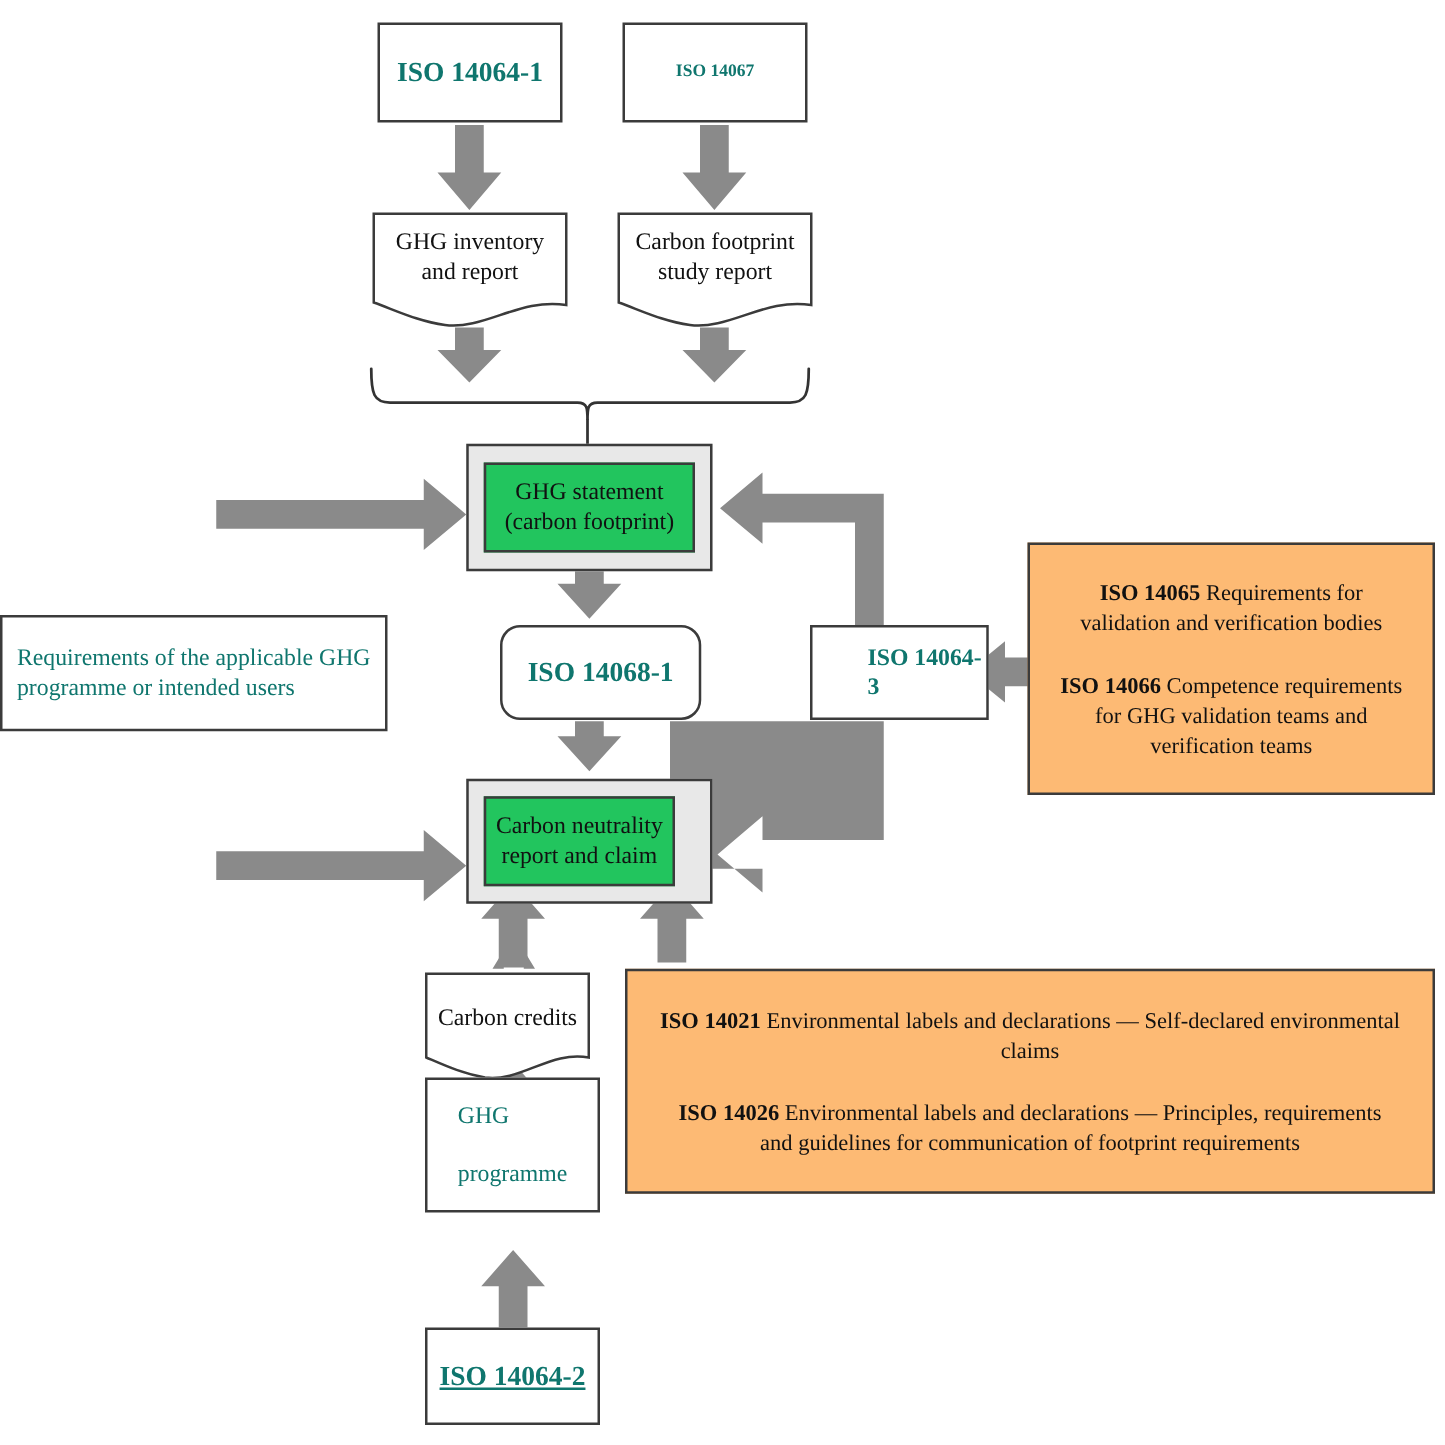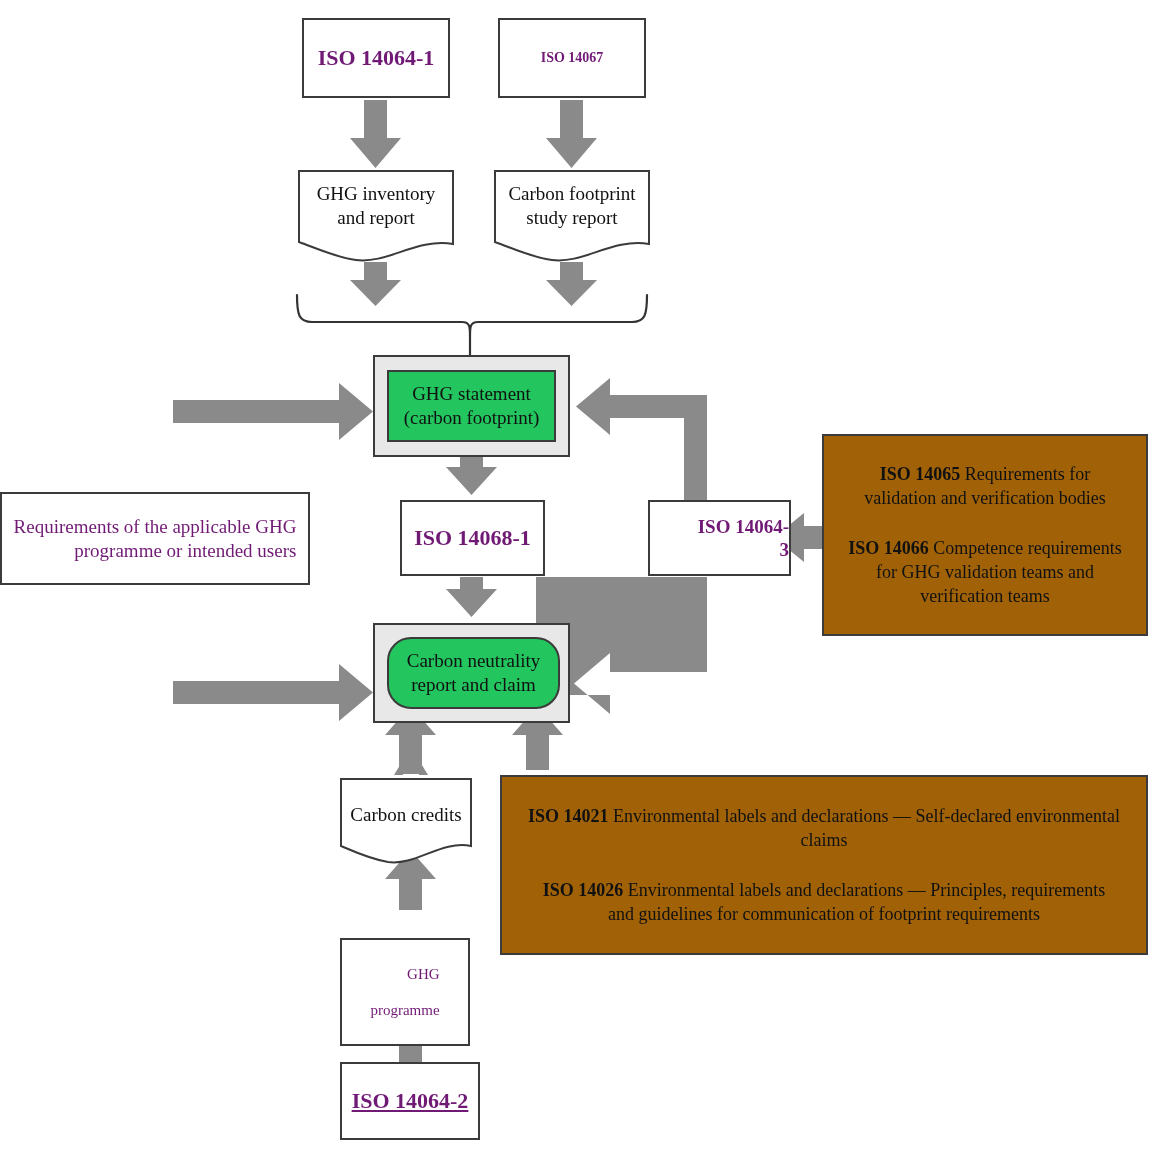--- a/index.html
+++ b/index.html
@@ -2,29 +2,29 @@
 <html><head>
 <meta charset="utf-8">
 <style>
   html,body{margin:0;padding:0;background:#ffffff;}
   body{width:1156px;height:1156px;overflow:hidden;
        font-family:"Liberation Serif","DejaVu Serif",serif;}
   #stage{position:relative;width:1156px;height:1156px;}
   svg#diagram{position:absolute;inset:0;width:1156px;height:1156px;}
   .nodebox{position:absolute;box-sizing:border-box;border:2px solid #3b3b3b;
            background:#ffffff;display:flex;align-items:center;justify-content:center;
-           text-align:right;color:#701a75;line-height:1.22;}
+           text-align:left;color:#0f766e;line-height:1.22;}
   .bold{font-weight:bold;}
   .outer-gray{position:absolute;box-sizing:border-box;border:2px solid #3b3b3b;
               background:#e8e8e8;}
   .inner-white{position:absolute;box-sizing:border-box;border:2px solid #3b3b3b;
                background:#22c55e;display:flex;align-items:center;justify-content:center;
                text-align:center;color:#111111;line-height:1.24;}
   .graypanel{position:absolute;box-sizing:border-box;border:2px solid #3b3b3b;
-             background:#a16207;display:flex;align-items:center;justify-content:center;
+             background:#fdba74;display:flex;align-items:center;justify-content:center;
              color:#111111;}
   .graypanel .inner{width:100%;text-align:center;line-height:1.34;}
   .para{margin:0;}
   .para + .para{margin-top:1.45em;}
   .docshape{position:absolute;}
   .docshape .label{position:absolute;left:0;right:0;text-align:center;color:#111111;
                    line-height:1.25;}
 </style>
 </head>
 <body>
@@ -110,37 +110,37 @@
     </div>
   </div>
 
   <div class="nodebox" style="left:0;top:492px;width:310px;height:93px;font-size:19px;">
     <div>
       <span>Requirements of the applicable GHG</span><br>
       <span>programme or intended users</span>
     </div>
   </div>
 
-  <div class="nodebox bold" style="left:400px;top:500px;width:145px;height:76px;font-size:22px;">ISO 14068-1</div>
+  <div class="nodebox bold" style="left:400px;top:500px;width:161px;height:76px;font-size:22px;border-radius:16px;">ISO 14068-1</div>
 
   <div class="nodebox bold" style="left:648px;top:500px;width:143px;height:76px;font-size:19px;padding-left:44px;">ISO 14064-3</div>
 
   <div class="graypanel" style="left:822px;top:434px;width:326px;height:202px;font-size:18px;padding:12px 18px;">
     <div class="inner">
       <p class="para">
         <span class="bold">ISO 14065</span><span> Requirements for validation and verification bodies</span>
       </p>
       <p class="para">
         <span class="bold">ISO 14066</span><span> Competence requirements for GHG validation teams and verification teams</span>
       </p>
     </div>
   </div>
 
   <div class="outer-gray" style="left:373px;top:623px;width:197px;height:100px;"></div>
-  <div class="inner-white" style="left:387px;top:637px;width:173px;height:72px;font-size:19px;border-radius:24px;">
+  <div class="inner-white" style="left:387px;top:637px;width:153px;height:72px;font-size:19px;">
     <div>
       <span>Carbon neutrality</span><br>
       <span>report and claim</span>
     </div>
   </div>
 
   <div class="docshape" style="left:338px;top:776px;width:136px;height:92px;">
     <svg viewBox="0 0 136 92" style="position:absolute;inset:0;width:136px;height:92px;">
       <path d="M3,3 H133 V70 C103,64 78,90 50,86 C32,83 17,76 3,70 Z" fill="#ffffff" stroke="#3b3b3b" stroke-width="2"></path>
     </svg>
@@ -151,21 +151,21 @@
     <div class="inner">
       <p class="para">
         <span class="bold">ISO 14021</span><span> Environmental labels and declarations — Self-declared environmental claims</span>
       </p>
       <p class="para">
         <span class="bold">ISO 14026</span><span> Environmental labels and declarations — Principles, requirements and guidelines for communication of footprint requirements</span>
       </p>
     </div>
   </div>
 
-  <div class="nodebox" style="left:340px;top:938px;width:130px;height:108px;font-size:15px;">
+  <div class="nodebox" style="left:340px;top:862px;width:140px;height:108px;font-size:19px;">
     <div>
       <span>GHG</span><br><br>
       <span>programme</span>
     </div>
   </div>
 
   <div class="nodebox bold" style="left:340px;top:1062px;width:140px;height:78px;font-size:22px;text-decoration:underline;">ISO 14064-2</div>
 
 </div>
 

